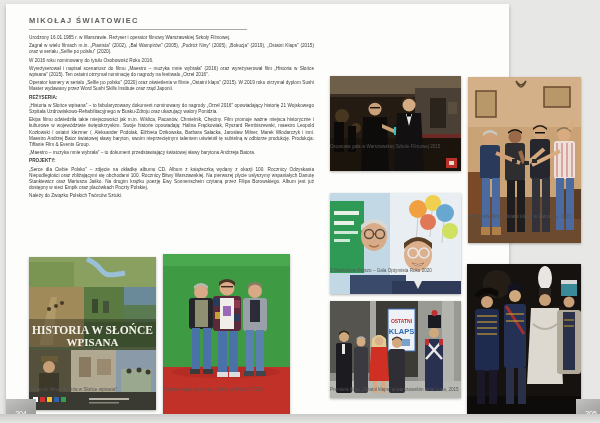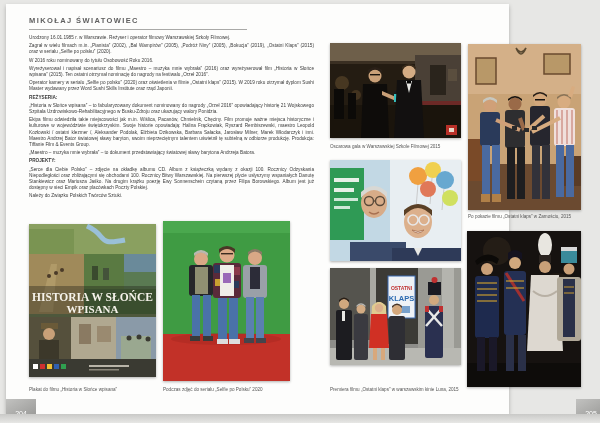--- a/index.html
+++ b/index.html
@@ -23,21 +23,21 @@
   .hdr-rule{
     position:absolute;left:23px;top:25px;width:218px;height:1px;background:#a9a9a7;
   }
   .text-col{
     position:absolute;left:23px;top:31px;width:285px;
     font-size:4.7px;line-height:1.32;color:#3a3a3a;text-align:justify;
   }
   .text-col p{margin:0 0 2px 0;}
   .text-col p.b{font-weight:bold;margin-top:1px;}
   .photo{
-    position:absolute;box-shadow:0 1px 2.5px rgba(0,0,0,0.3);overflow:hidden;background:#bef264;
+    position:absolute;box-shadow:0 1px 2.5px rgba(0,0,0,0.3);overflow:hidden;background:#bef264;margin-top:33px;
   }
   .photo svg{display:block;}
   .cap{
     position:absolute;font-size:4.6px;color:#565656;white-space:nowrap;
   }
   .pgtab{
     position:absolute;top:395px;width:30px;height:28px;
     background:linear-gradient(150deg,#c2c2c0,#8d8d8b);
     color:#ffffff;font-size:7px;display:flex;align-items:center;justify-content:center;
   }

